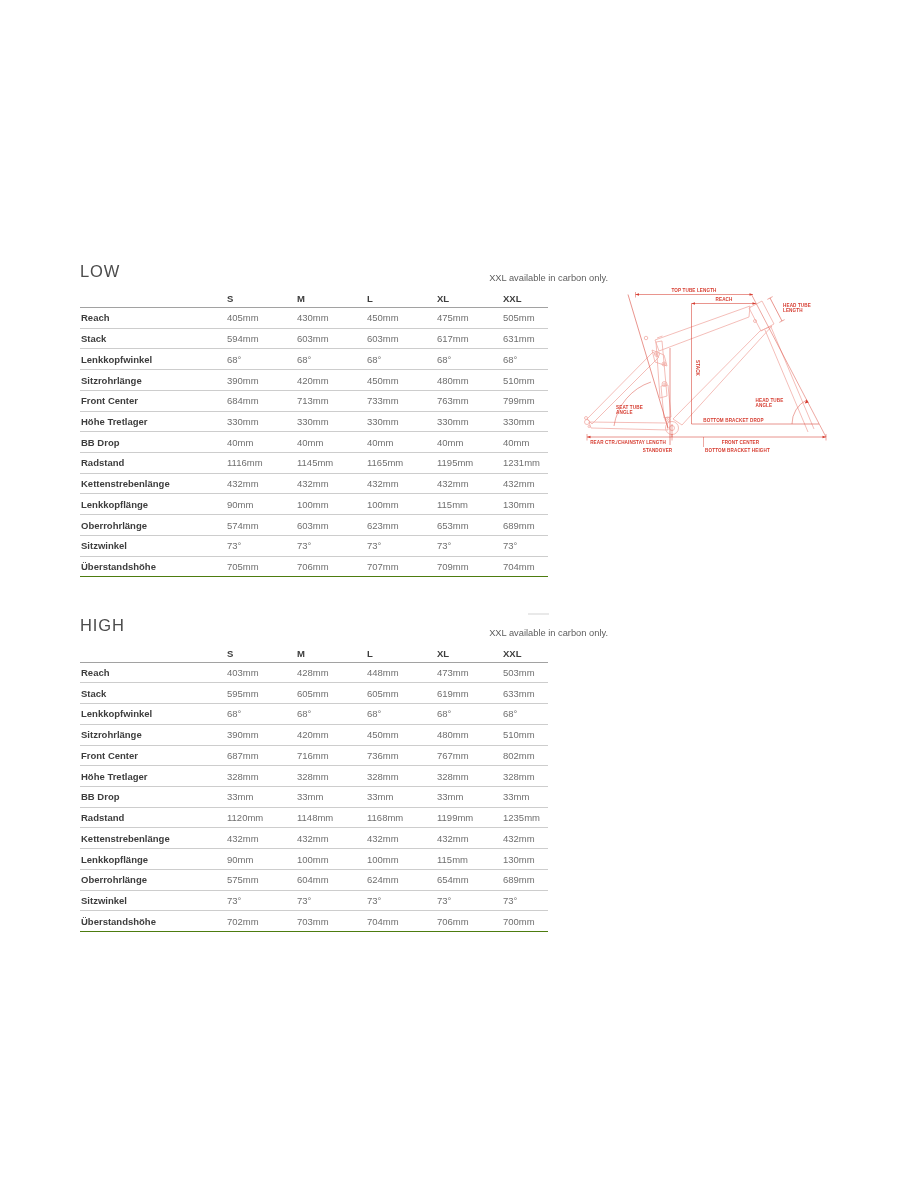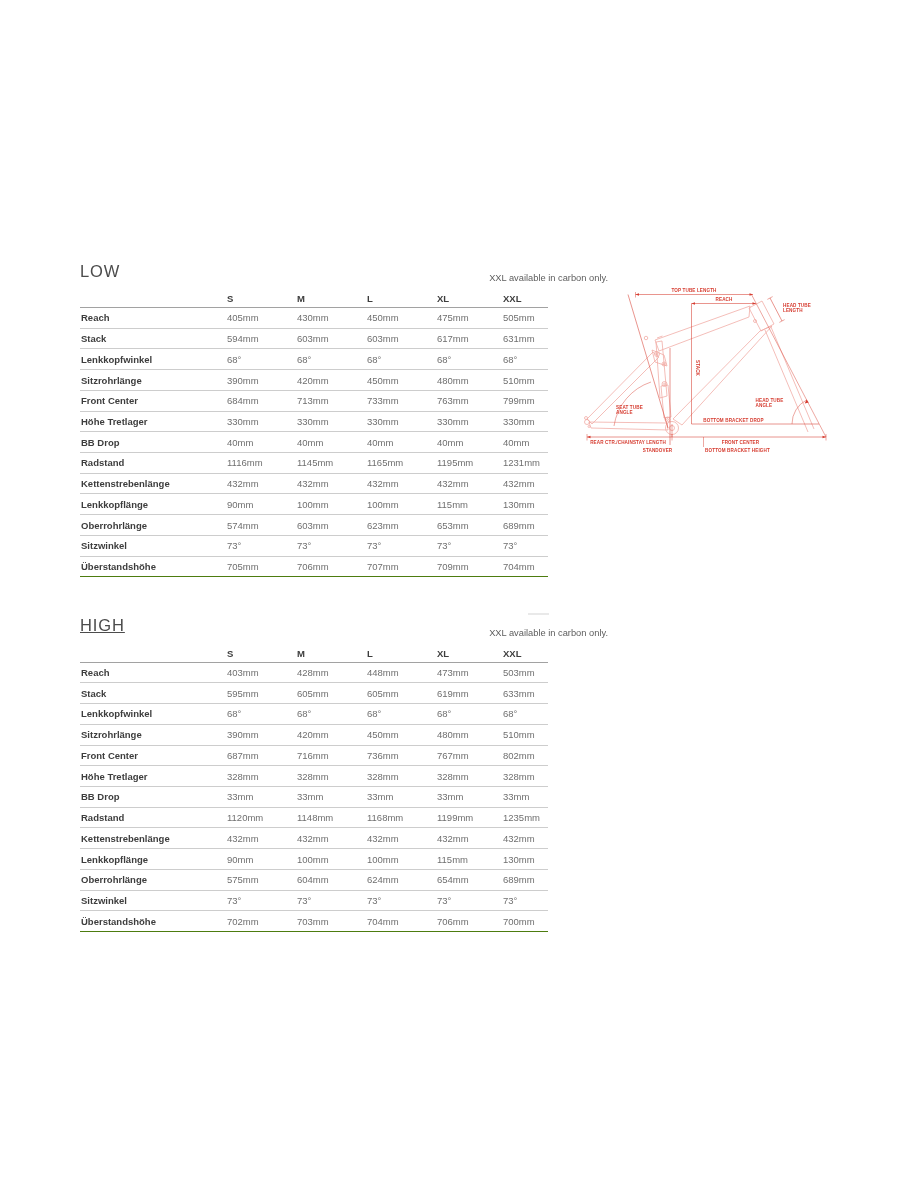--- a/index.html
+++ b/index.html
@@ -158,21 +158,21 @@
       <div class="cell label">Überstandshöhe</div>
       <div class="cell val">705mm</div>
       <div class="cell val">706mm</div>
       <div class="cell val">707mm</div>
       <div class="cell val">709mm</div>
       <div class="cell val">704mm</div>
     </div>
   </div>
 
 <div class="smudge"></div>
-<div class="section-title" style="top:616px;text-decoration:underline;">HIGH</div>
+<div class="section-title" style="top:616px;">HIGH</div>
 <div class="carbon-note" style="top:628px;">XXL available in carbon only.</div>
 <div class="geo-table" style="top:645.7px;">
     <div class="g-row head">
       <div class="cell label"></div>
       <div class="cell col">S</div>
       <div class="cell col">M</div>
       <div class="cell col">L</div>
       <div class="cell col">XL</div>
       <div class="cell col">XXL</div>
     </div>

